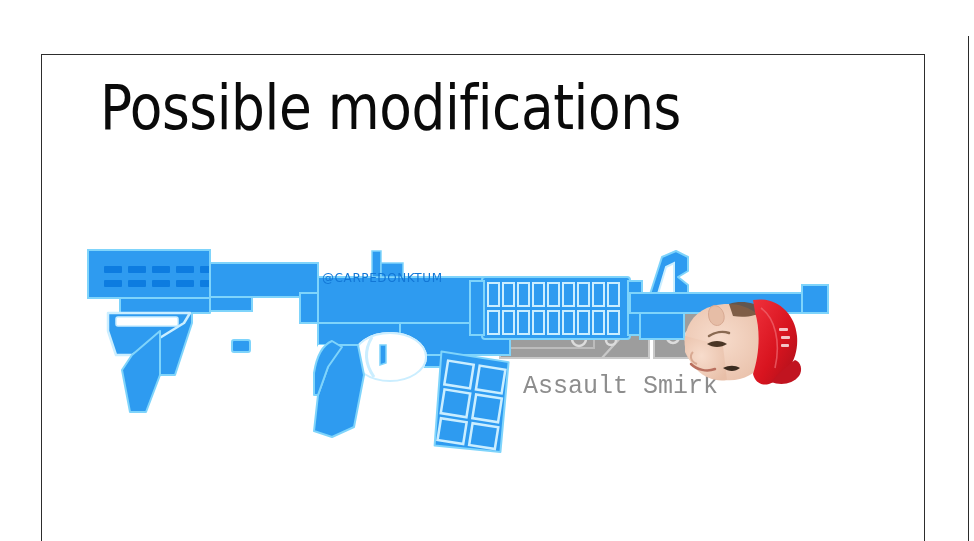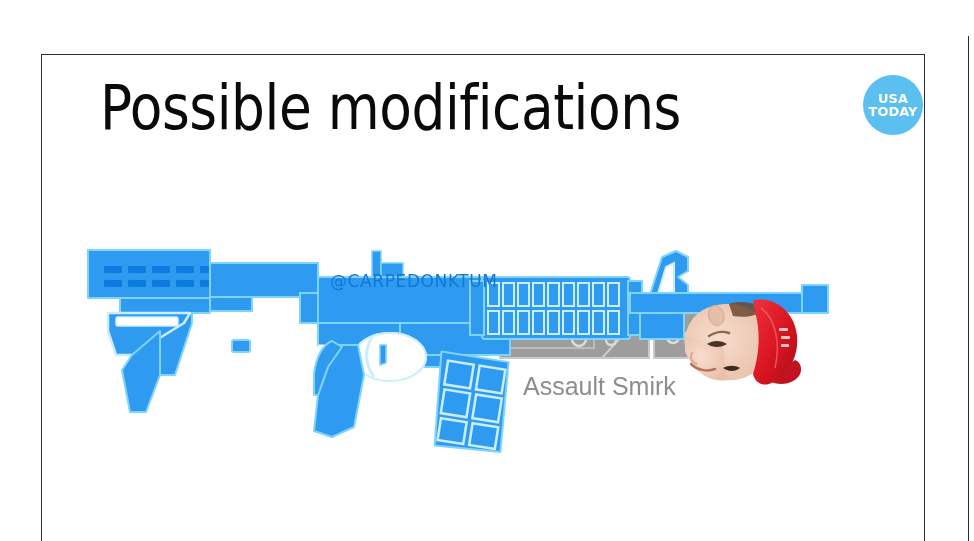--- a/index.html
+++ b/index.html
@@ -49,58 +49,54 @@
   .logo .l1{font-size:13px;}
   .logo .l2{font-size:13px;}
 
   
   .art{position:absolute;left:0;top:0;width:884px;height:497px;}
 
   
   .smirk-label{
     position:absolute;left:481px;top:317px;
     font-size:25px;color:#8d8d8d;white-space:nowrap;
-    font-family:Liberation Sans, sans-serif;
+    font-family:Liberation Mono, monospace;
   }
 
   
   .rifle{position:absolute;left:0;top:0;width:884px;height:497px;}
 
   
   .face{
     position:absolute;left:641px;top:231px;width:123px;height:105px;
     overflow:hidden;
   }
   .face .head{
     position:absolute;left:0;top:0;width:123px;height:105px;
   }
 
   
   .watermark{
-    position:absolute;left:288px;top:216px;
-    font-size:17px;letter-spacing:0.6px;
+    position:absolute;left:280px;top:216px;
+    font-size:12px;letter-spacing:0.6px;
     color:#1277d6;font-family:"DejaVu Sans",sans-serif;
     white-space:nowrap;
   }
 </style>
 </head>
 <body>
 
 <div id="page">
 
   <div class="page-edge-right"></div>
 
   <div class="slide">
 
     <div class="slide-title">Possible modifications</div>
 
-    <div class="logo">
-      <span class="l1">USA</span>
-      <span class="l2">TODAY</span>
-    </div>
 
     <div class="art">
 
       <div>
         <svg width="884" height="497" style="position:absolute;left:0;top:0;">
 
           <path d="M458,253 L560,253 L583,278 L560,303 L458,303 Z" fill="#9d9d9d" stroke="#c9c9c9" stroke-width="2"></path>
 
           <path d="M464,263 L552,263 L552,293 L464,293 Z" fill="none" stroke="#bcbcbc" stroke-width="2"></path>
 

